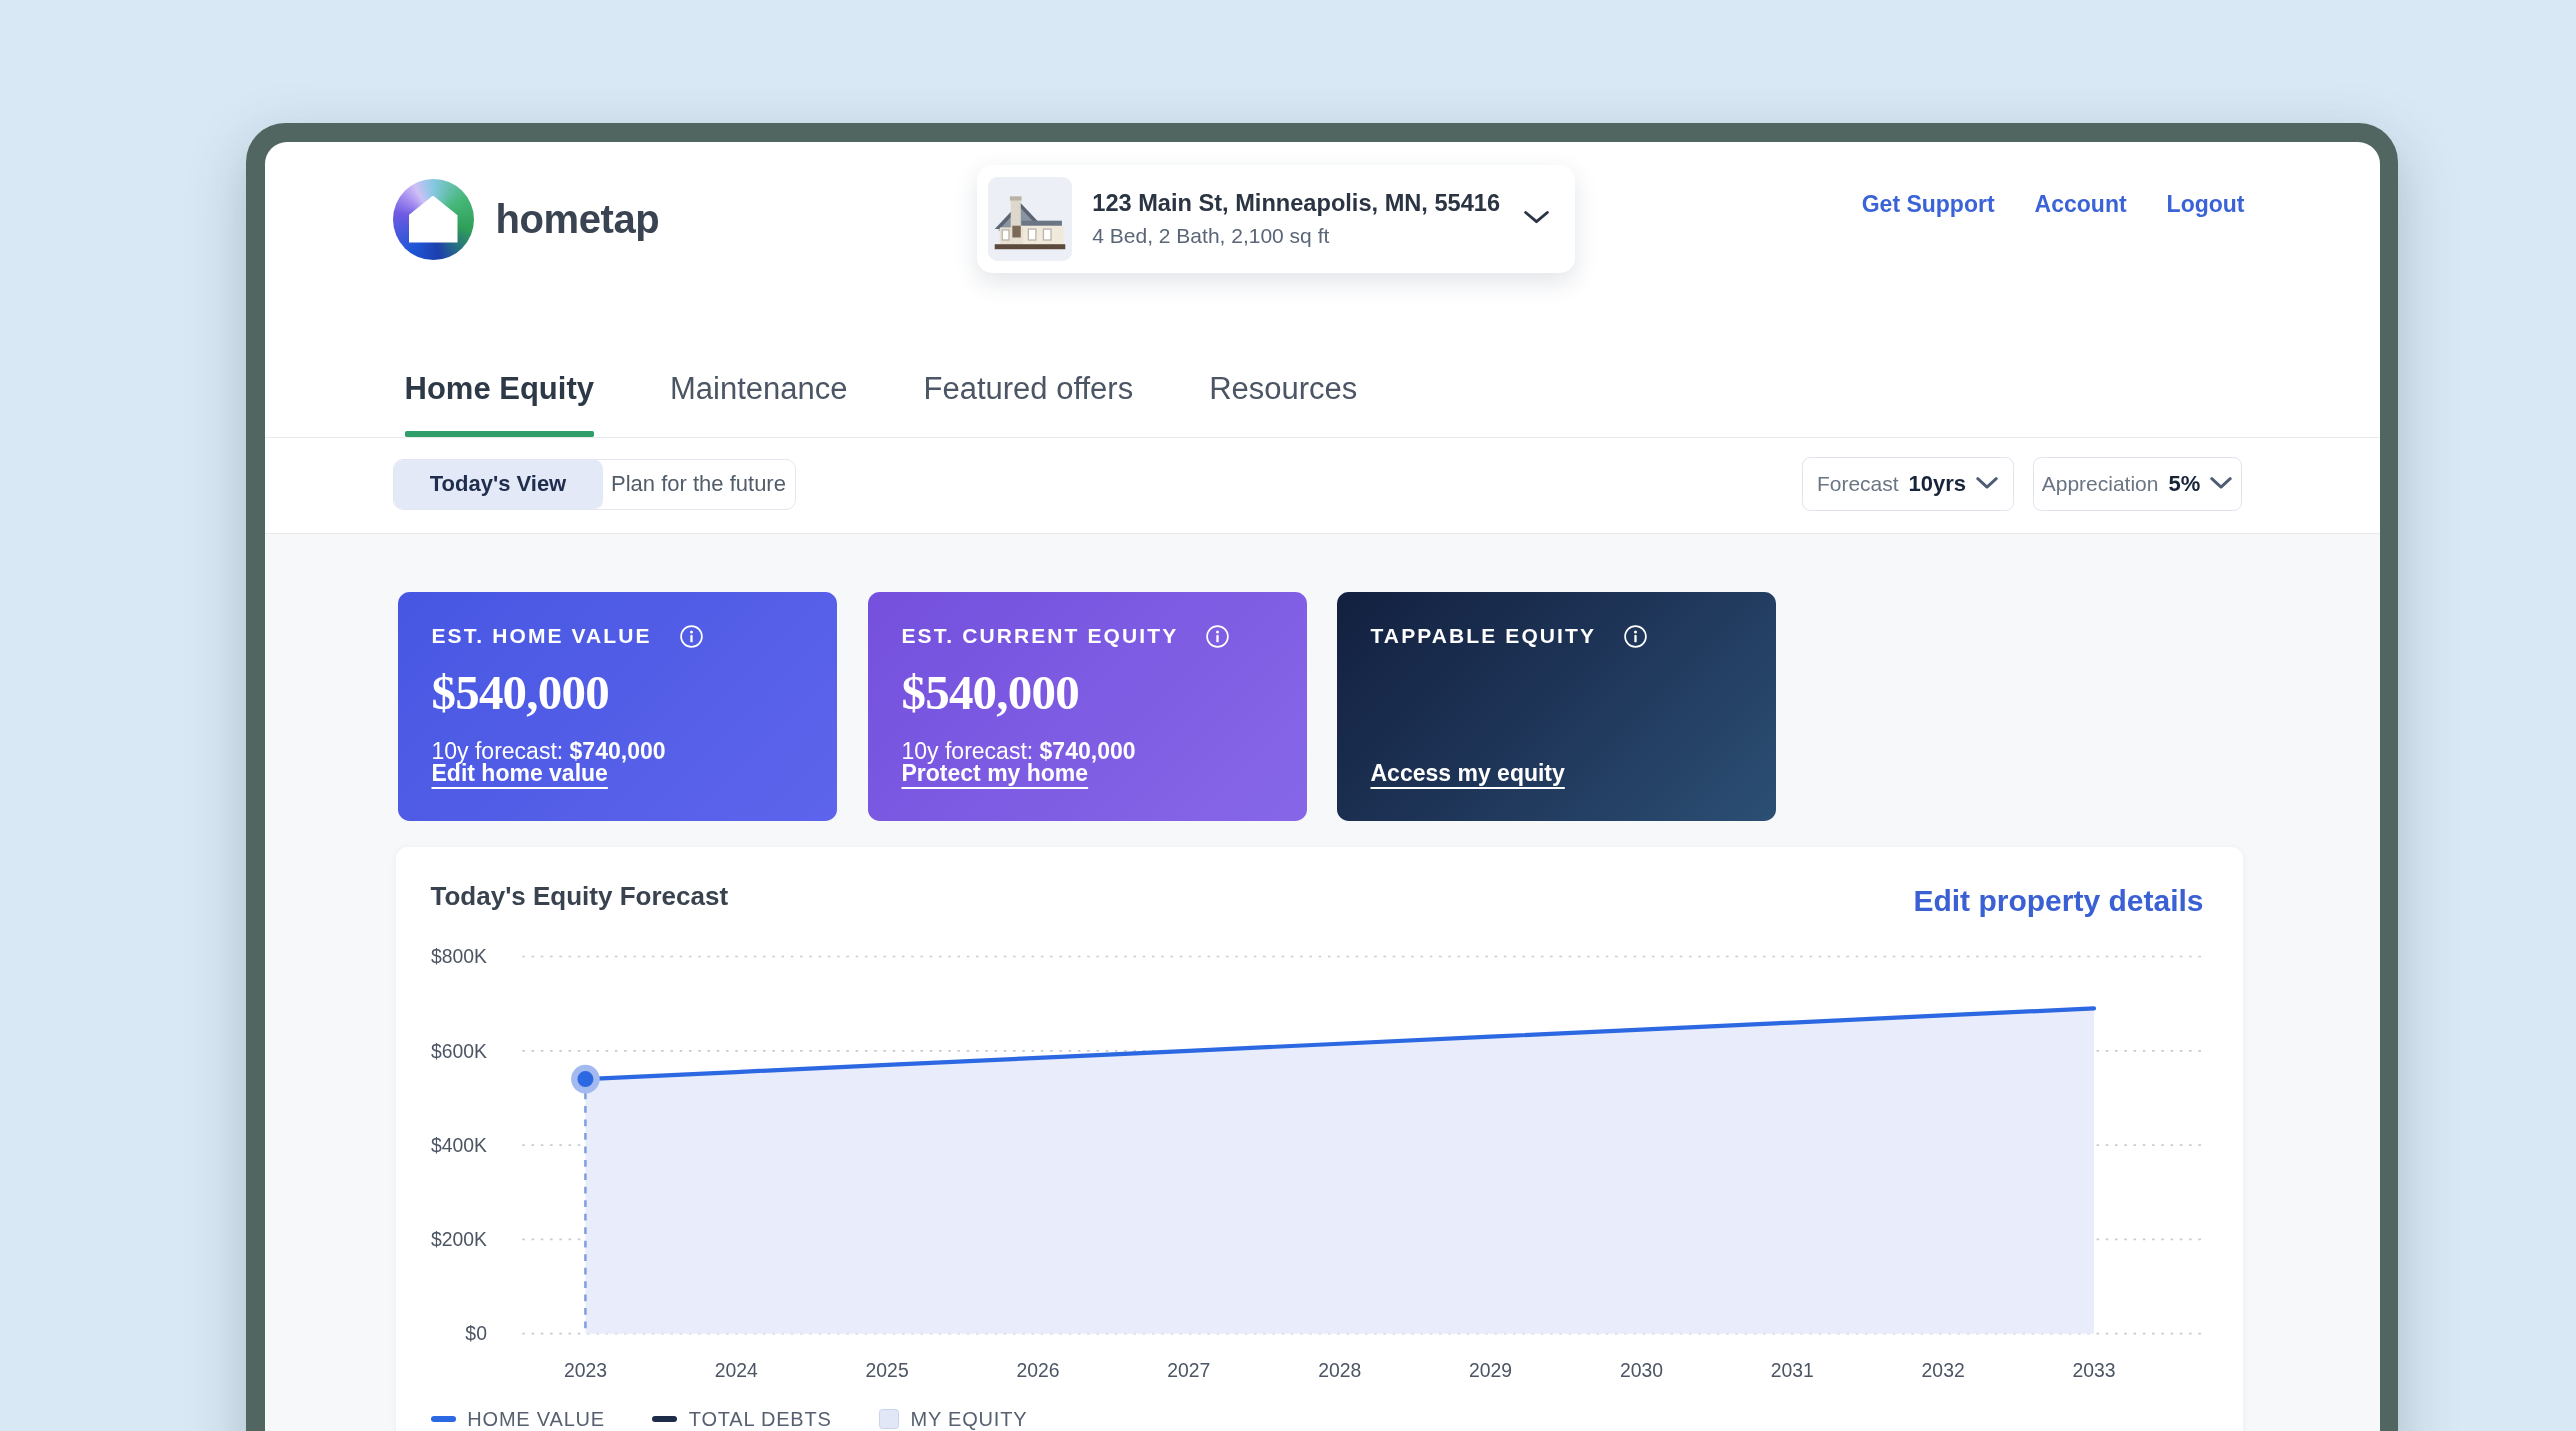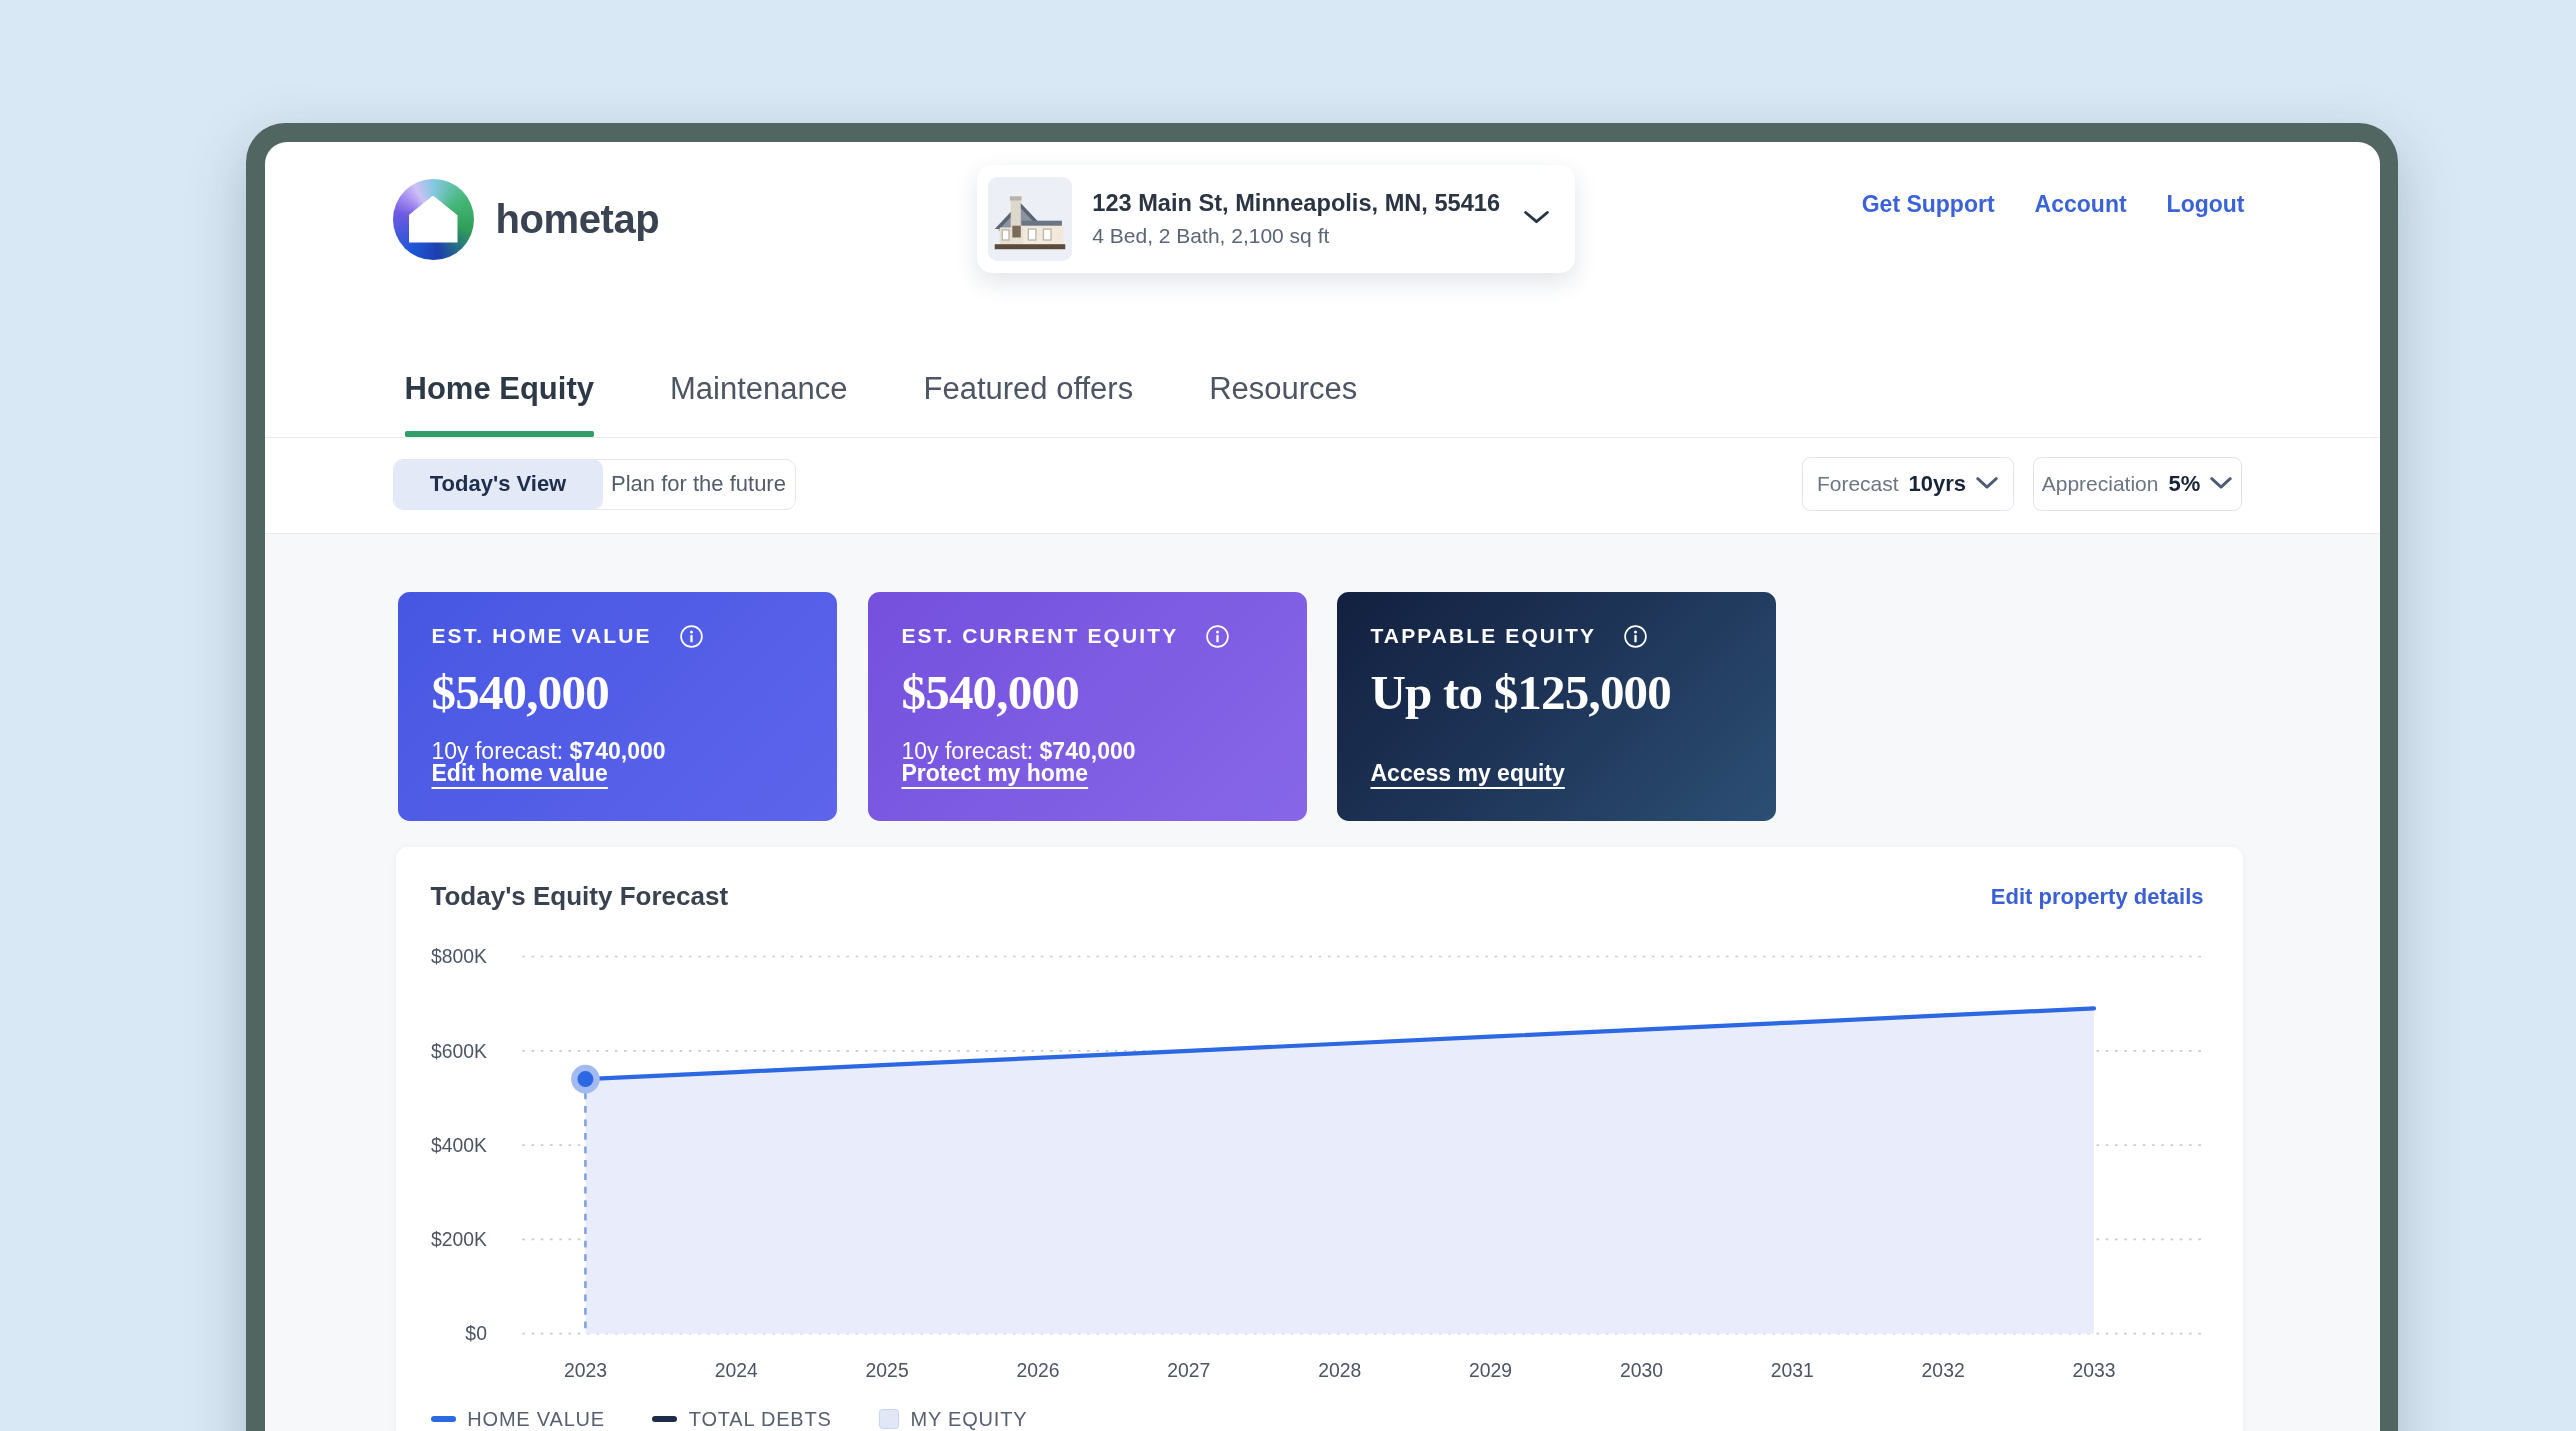--- a/index.html
+++ b/index.html
@@ -67,21 +67,21 @@
   .card-amount { font-family:"Liberation Serif", serif; font-size:49px; font-weight:700; margin-top:15px; letter-spacing:-0.8px; }
   .card-forecast { font-size:23px; margin-top:17px; }
   .card-forecast b { font-weight:700; }
   .card-link { position:absolute; left:34px; bottom:34px; font-size:23px; font-weight:700;
     text-decoration:underline; text-underline-offset:5.9px; text-decoration-thickness:1.7px; cursor:pointer; }
 
   
   .chart-card { position:absolute; left:131px; top:705px; width:1847px; height:741px; background:#ffffff;
     border-radius:11.8px; box-shadow:0 1.7px 8.4px rgba(20,30,60,.05); }
   .chart-head { position:absolute; left:35px; top:34px; font-size:26px; font-weight:700; color:#39424f; }
-  .chart-edit { position:absolute; right:39px; top:37px; font-size:22px; font-weight:600; color:#3a60d4; cursor:pointer; }
+  .chart-edit { position:absolute; right:39px; top:37px; font-size:30px; font-weight:600; color:#3a60d4; cursor:pointer; }
   .chart-svg { position:absolute; left:0; top:0; }
   .legend { position:absolute; left:35px; top:561px; display:flex; align-items:center; gap:47px; }
   .legend-item { display:flex; align-items:center; gap:11.8px; }
   .legend-dash { width:25px; height:5.9px; border-radius:3.4px; }
   .legend-swatch { width:20px; height:20px; border-radius:3.4px; background:#e2e7f8; border:1.7px solid #c9d3ea; }
   .legend-text { font-size:20px; color:#566070; letter-spacing:0.8px; }
 </style>
 </head>
 <body>
 
@@ -198,21 +198,20 @@
 
       <div class="card card3">
         <div class="card-label-row">
           <span class="card-label">TAPPABLE EQUITY</span>
           <svg width="25" height="25" viewBox="0 0 30 30">
               <circle cx="15" cy="15" r="12.5" fill="none" stroke="#ffffff" stroke-width="2"></circle>
               <circle cx="15" cy="9.5" r="1.8" fill="#ffffff"></circle>
               <rect x="13.6" y="13" width="2.8" height="9" rx="1.4" fill="#ffffff"></rect>
             </svg>
         </div>
-        <div class="card-amount">Up to $125,000</div>
         <div class="card-link">Access my equity</div>
       </div>
 
       <div class="chart-card">
         <div class="chart-head">Today's Equity Forecast</div>
         <div class="chart-edit">Edit property details</div>
         <svg class="chart-svg" width="1847" height="741" viewBox="0 0 2194 880">
             <line x1="150" y1="578" x2="2148" y2="578" stroke="#c6cad2" stroke-width="2" stroke-dasharray="3 8"></line>
             <text x="108" y="586" text-anchor="end" font-size="23" fill="#4c5564" font-family="Liberation Sans, sans-serif">$0</text>
             <line x1="150" y1="466" x2="2148" y2="466" stroke="#c6cad2" stroke-width="2" stroke-dasharray="3 8"></line>

